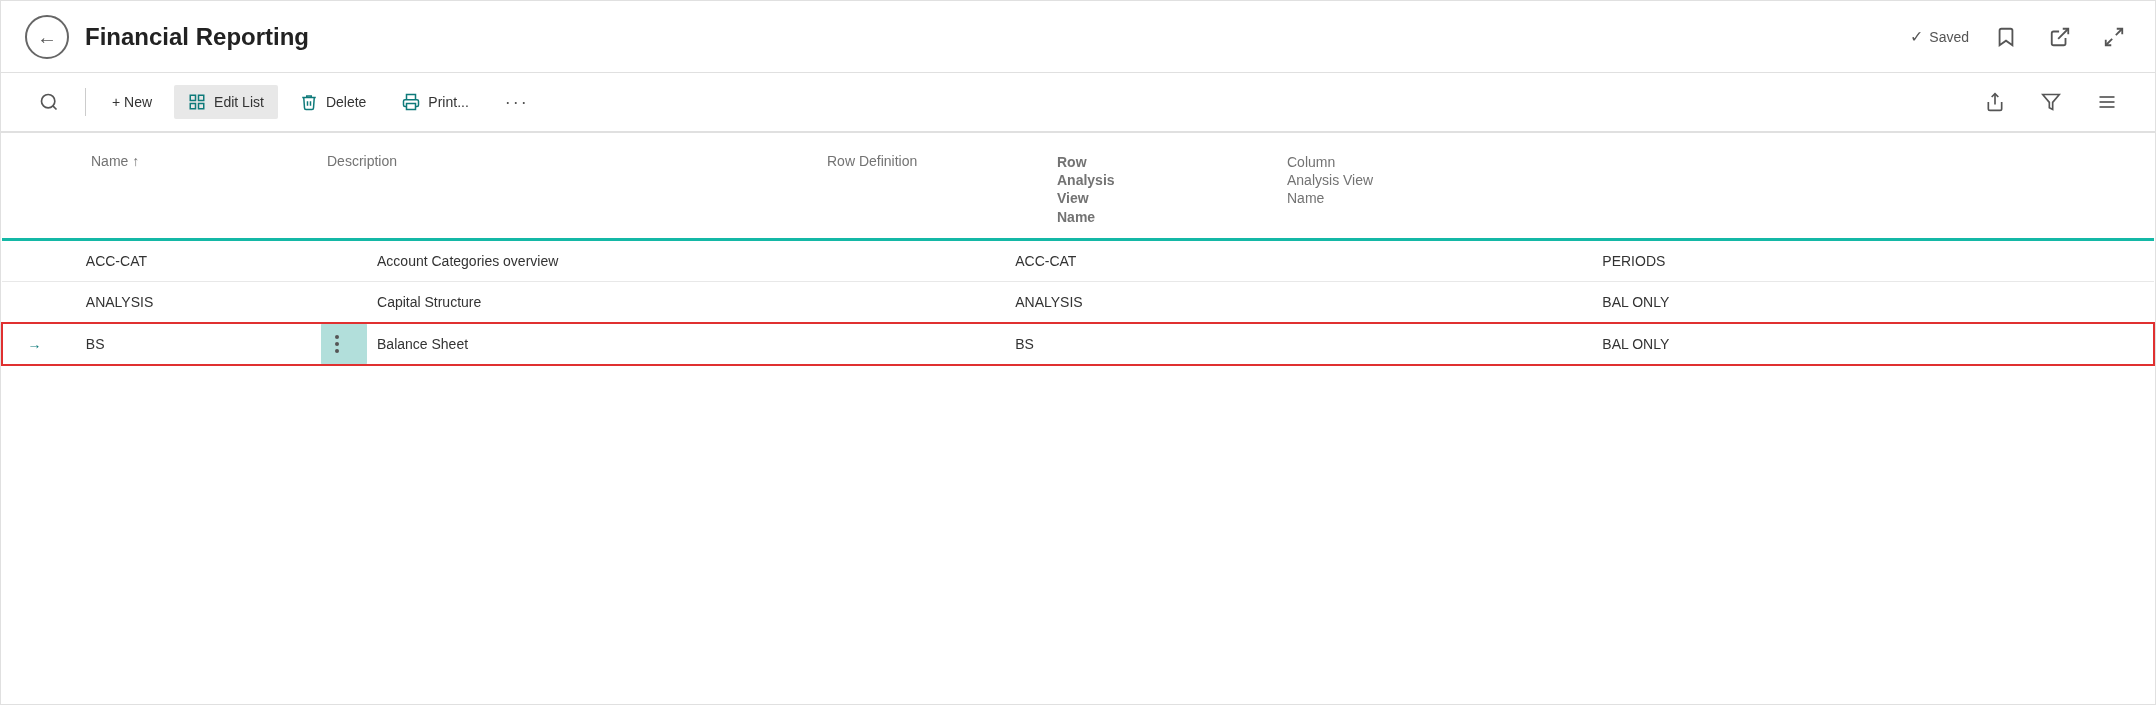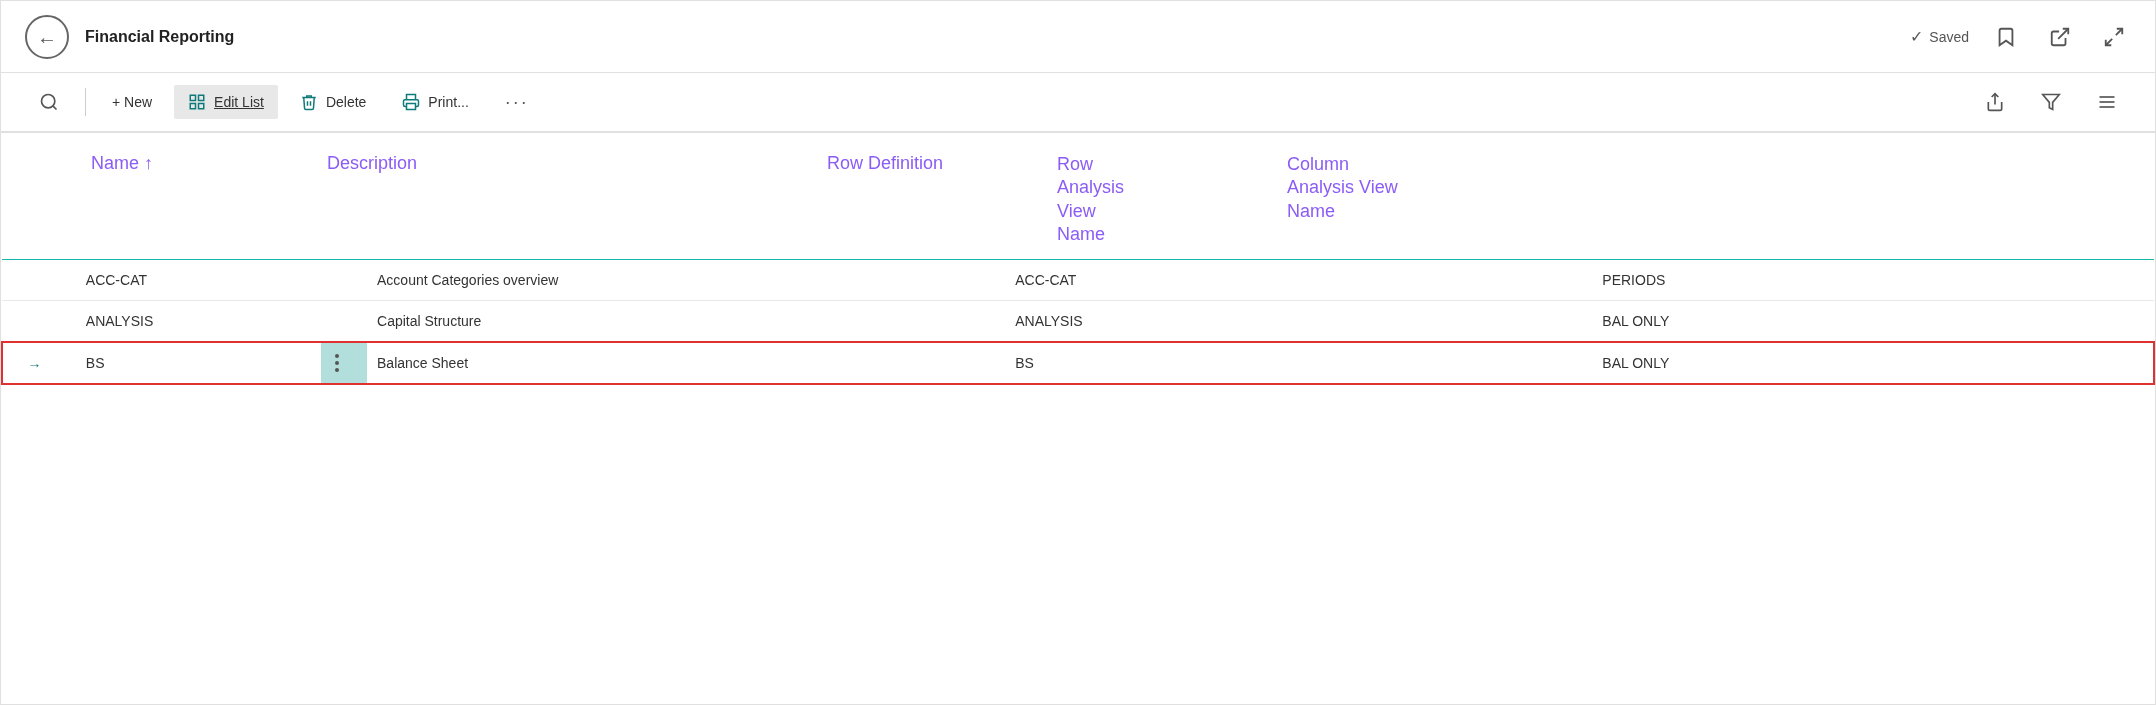--- a/index.html
+++ b/index.html
@@ -42,21 +42,21 @@
       flex-shrink: 0;
     }
 
     .back-arrow {
       font-size: 20px;
       color: #555;
       line-height: 1;
     }
 
     .page-title {
-      font-size: 16px;
+      font-size: 24px;
       font-weight: 600;
       color: #222;
       flex: 1;
     }
 
     .header-actions {
       display: flex;
       align-items: center;
       gap: 20px;
     }
@@ -112,53 +112,52 @@
       background: none;
       cursor: pointer;
       font-size: 14px;
       color: #333;
       border-radius: 2px;
       white-space: nowrap;
     }
 
     .toolbar-btn.active {
       background: #e8e8e8;
-      text-decoration: underline;
     }
 
     .toolbar-right {
       margin-left: auto;
       display: flex;
       align-items: center;
       gap: 8px;
     }
 
     
     .table-area {
       flex: 1;
       padding: 0;
       overflow: auto;
     }
 
     .col-header {
-      font-size: 18px;
-      color: #8b5cf6;
+      font-size: 14px;
+      color: #737373;
       font-weight: 400;
       padding: 4px 8px;
     }
 
     .col-header.sortable {
       cursor: pointer;
     }
 
     
     .data-table {
       width: 100%;
       border-collapse: collapse;
-      border-top: 1px solid #14b8a6;
+      border-top: 3px solid #14b8a6;
     }
 
     .data-table td {
       padding: 12px 10px;
       border-bottom: 1px solid #e8e8e8;
       font-size: 14px;
       vertical-align: middle;
     }
 
     .row-selector {
@@ -307,21 +306,21 @@
       <div class="col-header sortable">
         <span>Name ↑</span>
       </div>
       <div></div>
       <div class="col-header">
         <span>Description</span>
       </div>
       <div class="col-header">
         <span>Row Definition</span>
       </div>
-      <div class="col-header" style="line-height:1.3;">
+      <div class="col-header" style="line-height:1.3;font-weight:bold;">
         Row<br>Analysis<br>View<br>Name
       </div>
       <div class="col-header" style="line-height:1.3;">
         Column<br>Analysis View<br>Name
       </div>
     </div>
 
     <table class="data-table" style="table-layout:fixed; width:100%;">
       <colgroup>
         <col style="width:50px">

